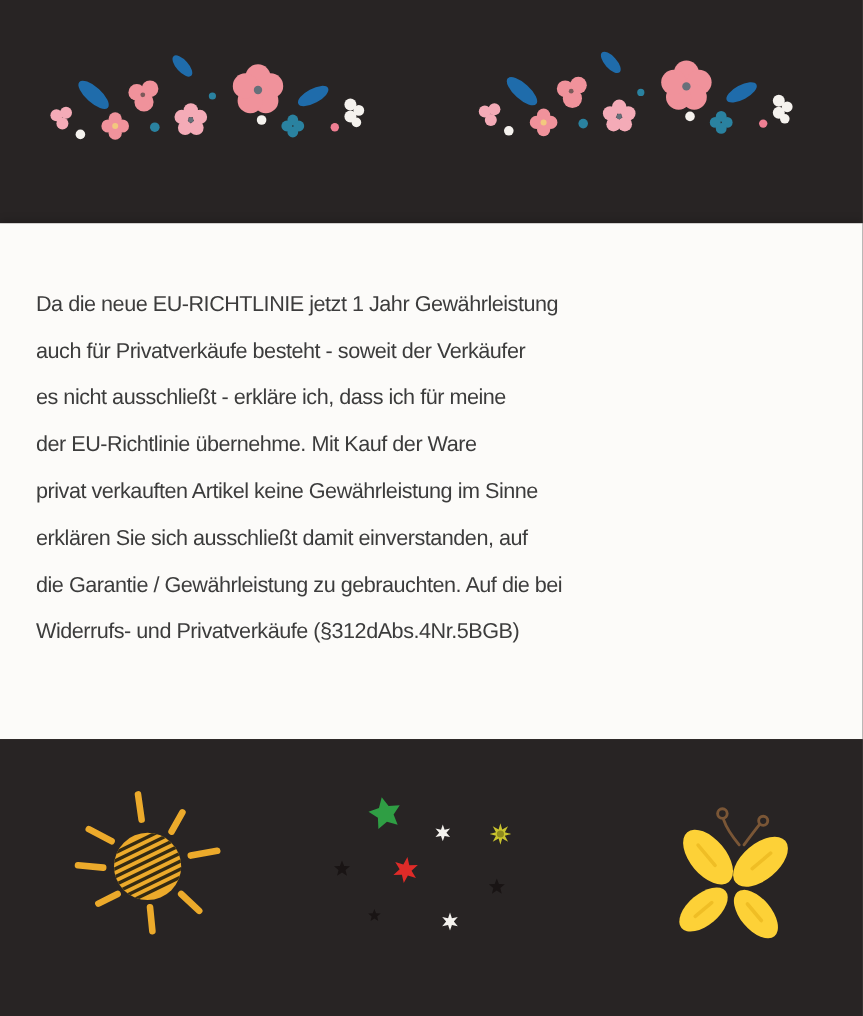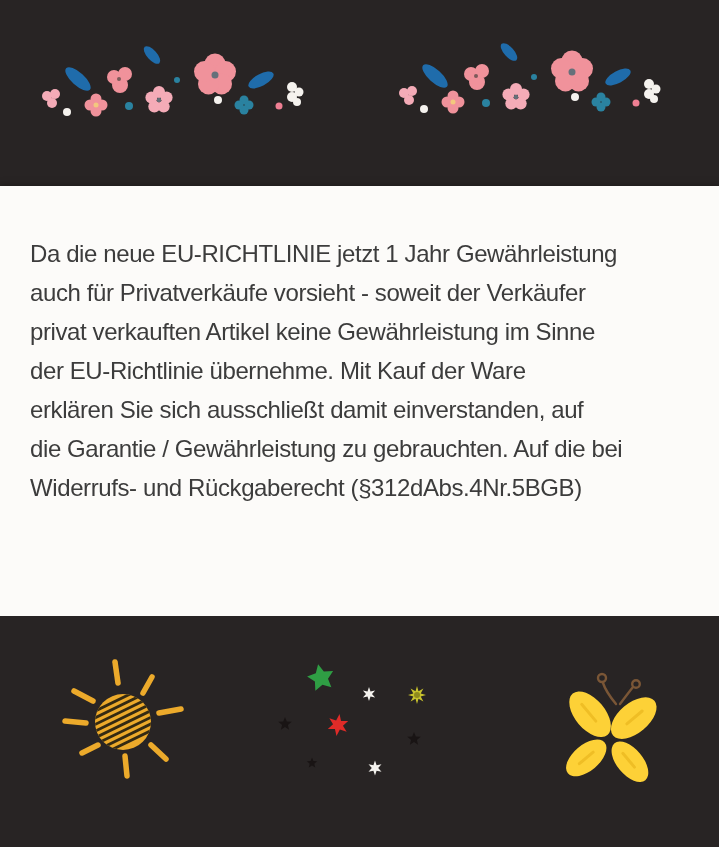--- a/index.html
+++ b/index.html
@@ -13,21 +13,21 @@
   }
   .band{position:absolute;left:0;width:719px;background:var(--background);}
   .band.top{top:0;height:186px;}
   .band.bottom{top:616px;height:231px;}
   .panel{
     position:absolute;left:0;top:186px;width:719px;height:430px;
     background:var(--panel);box-shadow:0 0 8px rgba(0,0,0,.35);
   }
   .disclaimer{
     position:absolute;left:30px;top:48px;right:16px;
-    color:var(--text);font-size:24px;line-height:39px;letter-spacing:-0.4px;
+    color:var(--text);font-size:18px;line-height:39px;letter-spacing:-0.4px;
   }
   .disclaimer .line{white-space:nowrap;}
   svg.deco{position:absolute;display:block;}
 </style>
 </head>
 <body>
 
 <div class="band top">
   <svg class="deco" style="left:30px;top:39px" width="290" height="92" viewBox="0 0 290 92" aria-hidden="true">
     <defs>
@@ -101,26 +101,27 @@
     <use href="#garland"></use>
   </svg>
   <svg class="deco" style="left:387px;top:36px" width="290" height="92" viewBox="0 0 290 92" aria-hidden="true">
     <use href="#garland"></use>
   </svg>
 </div>
 
 <div class="panel">
   <div class="disclaimer">
       <div class="line">Da die neue EU-RICHTLINIE jetzt 1 Jahr Gewährleistung</div>
-      <div class="line">auch für Privatverkäufe vorsieht - soweit der Verkäufer</div>
+      <div class="line">auch für Privatverkäufe besteht - soweit der Verkäufer</div>
+      <div class="line">es nicht ausschließt - erkläre ich, dass ich für meine</div>
+      <div class="line">der EU-Richtlinie übernehme. Mit Kauf der Ware</div>
       <div class="line">privat verkauften Artikel keine Gewährleistung im Sinne</div>
-      <div class="line">der EU-Richtlinie übernehme. Mit Kauf der Ware</div>
       <div class="line">erklären Sie sich ausschließt damit einverstanden, auf</div>
       <div class="line">die Garantie / Gewährleistung zu gebrauchten. Auf die bei</div>
-      <div class="line">Widerrufs- und Rückgaberecht (§312dAbs.4Nr.5BGB)</div>
+      <div class="line">Widerrufs- und Privatverkäufe (§312dAbs.4Nr.5BGB)</div>
     </div>
 </div>
 
 <div class="band bottom">
   <svg class="deco" style="left:55px;top:39px" width="140" height="140" viewBox="0 0 140 140" aria-hidden="true">
     <defs>
         <clipPath id="sunclip">
           <circle cx="68" cy="67" r="28"></circle>
         </clipPath>
       </defs>

